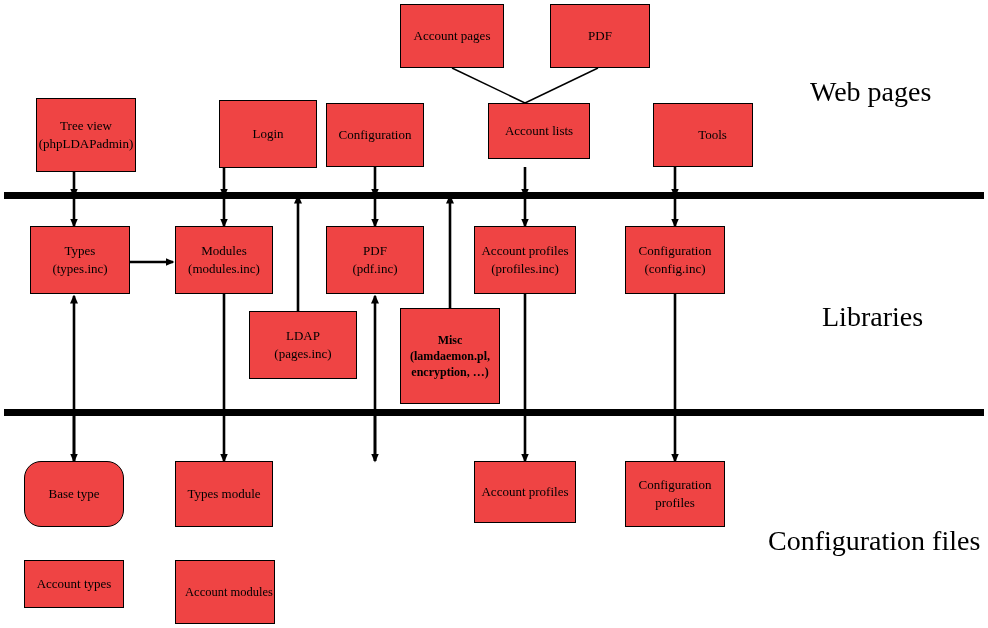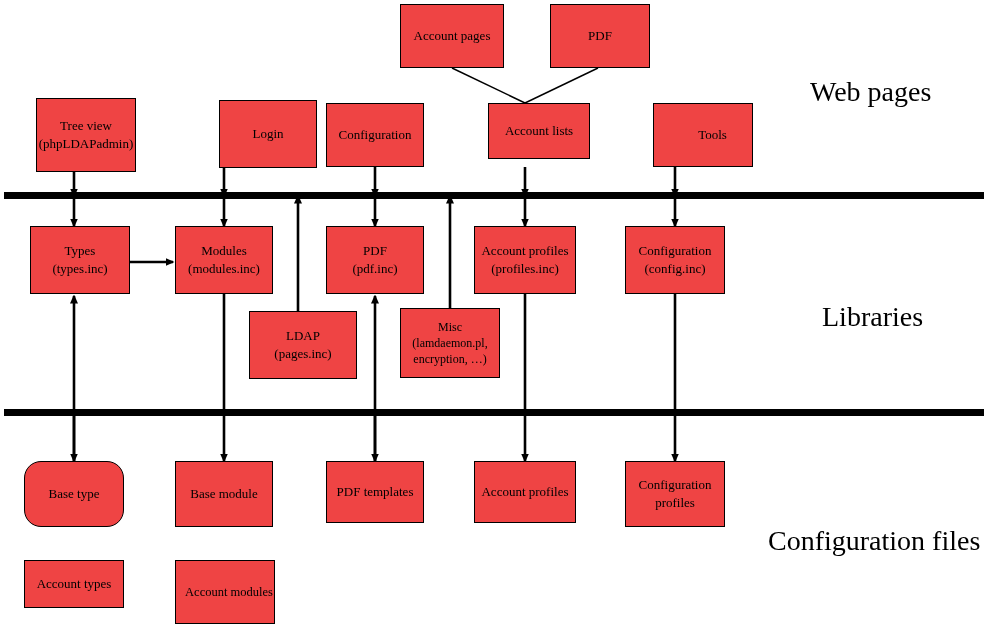--- a/index.html
+++ b/index.html
@@ -151,33 +151,30 @@
   </div>
   <div class="node" style="left:625px; top:226px; width:100px; height:68px;">
     <span>Configuration</span>
     <span class="line2">(config.inc)</span>
   </div>
 
   <div class="node" style="left:249px; top:311px; width:108px; height:68px;">
     <span>LDAP</span>
     <span class="line2">(pages.inc)</span>
   </div>
-  <div class="node" style="left:400px; top:308px; width:100px; height:70px; font-size:12px;">
+  <div class="node" style="left:400px; top:308px; width:100px; height:96px; font-size:12px;font-weight:bold;">
     <span>Misc</span>
     <span class="line2">(lamdaemon.pl, encryption, …)</span>
   </div>
 
   <div class="node" style="left:24px; top:461px; width:100px; height:66px;border-radius:17px;">
     <span>Base type</span>
   </div>
   <div class="node" style="left:175px; top:461px; width:98px; height:66px;">
-    <span>Base module</span>
-  </div>
-  <div class="node" style="left:326px; top:461px; width:98px; height:62px;">
-    <span>PDF templates</span>
+    <span>Types module</span>
   </div>
   <div class="node" style="left:474px; top:461px; width:102px; height:62px;">
     <span>Account profiles</span>
   </div>
   <div class="node" style="left:625px; top:461px; width:100px; height:66px;">
     <span>Configuration</span>
     <span class="line2">profiles</span>
   </div>
 
   <div class="node" style="left:24px; top:560px; width:100px; height:48px;">

